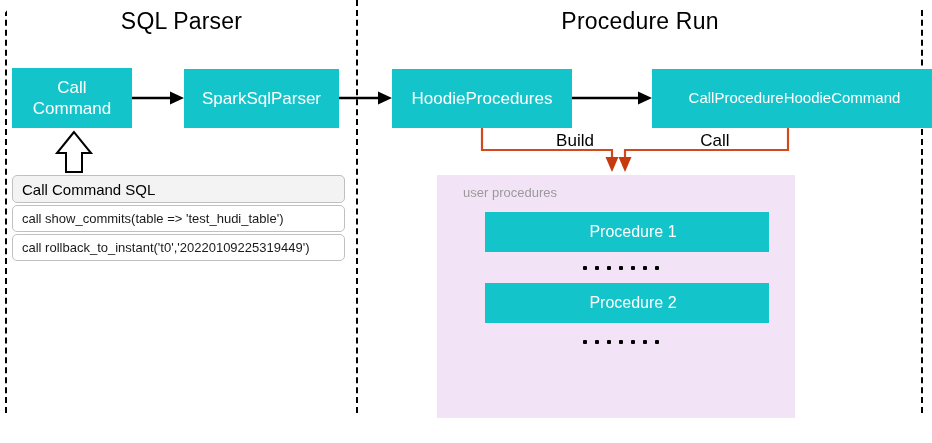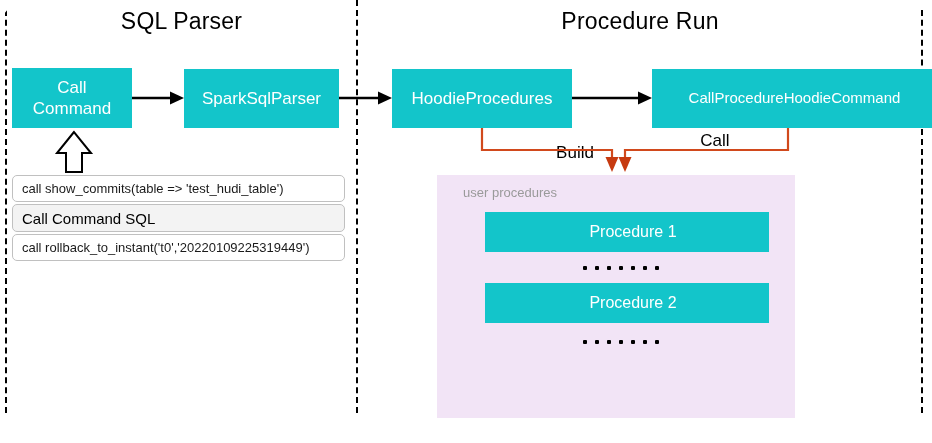--- a/index.html
+++ b/index.html
@@ -62,21 +62,21 @@
 
   <div class="section-title" style="left:6px;width:351px">SQL Parser</div>
   <div class="section-title" style="left:358px;width:564px">Procedure Run</div>
 
   <div class="node" style="left:12px;top:68px;width:120px;height:60px">Call
 Command</div>
   <div class="node" style="left:184px;top:69px;width:155px;height:59px">SparkSqlParser</div>
   <div class="node" style="left:392px;top:69px;width:180px;height:59px">HoodieProcedures</div>
   <div class="node" style="left:652px;top:69px;width:285px;height:59px;font-size:15px">CallProcedureHoodieCommand</div>
 
-  <div class="edge-label" style="left:535px;top:143px">Build</div>
+  <div class="edge-label" style="left:535px;top:131px">Build</div>
   <div class="edge-label" style="left:675px;top:131px">Call</div>
 
   <svg class="svg-overlay" width="932" height="443" viewBox="0 0 932 443">
 
     <g>
       <line x1="132" y1="98" x2="171" y2="98" stroke="#000" stroke-width="2.5"></line>
       <polygon points="184,98 170,91.5 170,104.5" fill="#000"></polygon>
     </g>
     <g>
       <line x1="339" y1="98" x2="380" y2="98" stroke="#000" stroke-width="2.5"></line>
@@ -93,22 +93,22 @@
     </g>
     <g>
       <path d="M788,128 L788,150 L625,150 L625,159" fill="none" stroke="#d1491c" stroke-width="2.2"></path>
       <polygon points="625,172 618.5,157 631.5,157" fill="#c63a10"></polygon>
     </g>
 
     <polygon points="74,132 57,153 66,153 66,172 82,172 82,153 91,153" fill="#ffffff" stroke="#000000" stroke-width="2" stroke-linejoin="miter"></polygon>
   </svg>
 
   <div class="sql-panel">
+    <div class="sql-cell sql-header">Call Command SQL</div>
     <div class="sql-cell">call show_commits(table =&gt; 'test_hudi_table')</div>
-    <div class="sql-cell sql-header">Call Command SQL</div>
     <div class="sql-cell">call rollback_to_instant('t0','20220109225319449')</div>
   </div>
 
   <div class="user-procedures">
     <div class="user-procedures-label">user procedures</div>
 
     <div class="procedure" style="top:37px">Procedure 1</div>
 
     <div class="dots" style="top:91px">
       <span></span>

